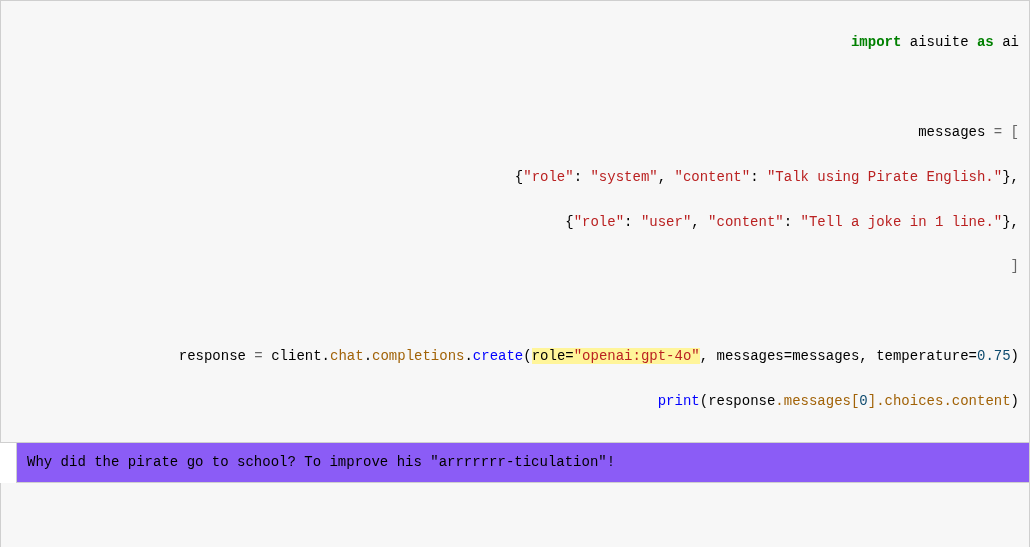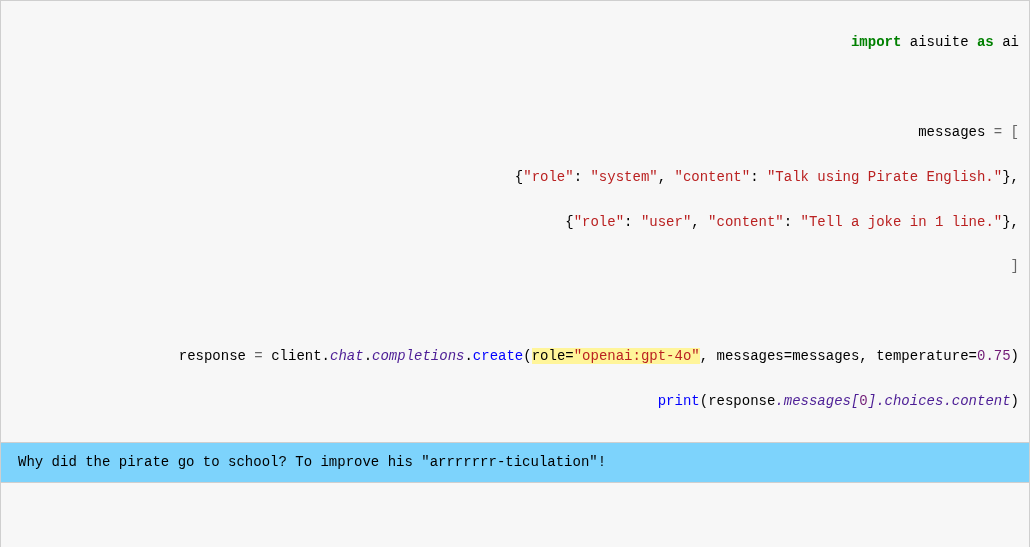--- a/index.html
+++ b/index.html
@@ -15,36 +15,36 @@
   .cell-code {
     background: #f7f7f7;
     border: 1px solid #cfcfcf;
     padding: 8px 10px;
     white-space: pre;
     overflow: hidden;
     margin: 0;
     text-align: right;
   }
   .cell-output {
-    background: #7dd3fc;
+    background: #8b5cf6;
     border: 1px solid #cfcfcf;
     border-top: none;
-    padding: 8px 17px;
+    padding: 8px 10px;
     white-space: pre-wrap;
     word-break: break-word;
-    margin: 0 0 0 0;
+    margin: 0 0 0 16px;
   }
 
   
   .kw { color: #008000; font-weight: bold; }
   .assign { color: #666; }
   .call { color: #0000ff; }      
-  .attr { color: #4c1d95; font-style: italic; }
+  .attr { color: #a16207; }
   .str { color: #ba2121; }
-  .num { color: #701a75; }
+  .num { color: #0c4a6e; }
   .hl { background: #fff59a; display:inline; }
   .bracket { color: #666; }
 
   .line { display:block; }
 </style>
 </head>
 <body>
 
 <div class="cell-code">
 <span class="line"><span class="kw">import</span> <span>aisuite</span> <span class="kw">as</span> <span>ai</span></span>

